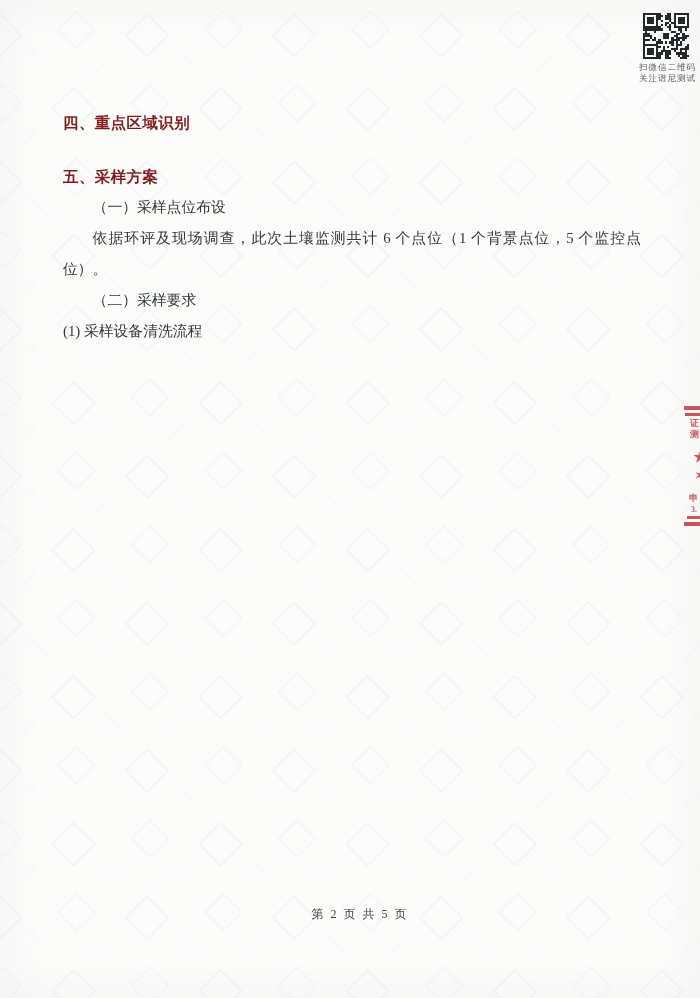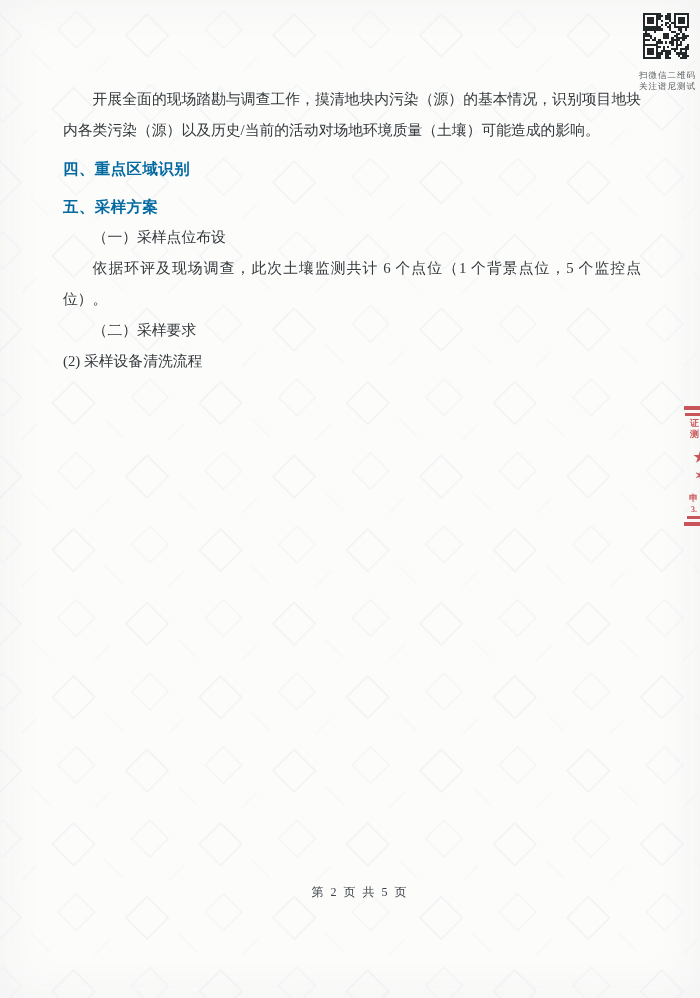--- a/index.html
+++ b/index.html
@@ -15,32 +15,32 @@
   .watermark{position:absolute;left:0;top:0;pointer-events:none;}
   .doc-body{
     position:absolute;left:63px;top:84px;width:578px;
     color:#33383c;font-size:14.8px;line-height:31px;
     text-align:justify;
   }
   .blk{margin:0;}
   .blk.body{text-indent:2em;}
   .blk.subheading{text-indent:2em;}
   .blk.heading{
-    font-weight:bold;color:#0369a1;font-size:15.4px;
-    margin-top:7px;letter-spacing:0.5px;
+    font-weight:bold;color:#7f1d1d;font-size:15.4px;
+    margin-top:23px;letter-spacing:0.5px;
   }
   .blk.first{margin-bottom:6px;}
   .blk.list-label{text-indent:0;}
   .page-footer{
-    position:absolute;left:0;right:0;top:884px;
+    position:absolute;left:0;right:0;top:906px;
     text-align:center;color:#3c4146;font-size:12px;letter-spacing:2px;padding-left:20px;
   }
   .qr-panel{position:absolute;top:13px;right:7px;width:54px;text-align:center;}
   .qr-box{width:46px;height:46px;margin:0 auto;}
-  .qr-caption{margin-top:11px;font-size:8.5px;line-height:11px;color:#565b5f;
+  .qr-caption{margin-top:3px;font-size:8.5px;line-height:11px;color:#565b5f;
     letter-spacing:1px;white-space:nowrap;font-family:"Liberation Sans",sans-serif;}
   .stamp{position:absolute;top:402px;right:0;width:19px;height:140px;
     color:#c0393e;opacity:0.85;}
   .stamp .bar{position:absolute;right:0;background:#c0393e;}
   .stamp .frag{position:absolute;font-size:9px;line-height:9px;font-weight:bold;}
   .stamp .star{position:absolute;font-size:15px;line-height:15px;font-weight:bold;}
 </style>
 </head>
 <body>
 
@@ -225,26 +225,25 @@
     <div class="frag" style="top:28px;right:1px;">测</div>
     <div class="star" style="top:48px;right:-7px;">★</div>
     <div class="star" style="top:66px;right:-6px;font-size:13px;">✶</div>
     <div class="frag" style="top:92px;right:2px;">申</div>
     <div class="frag" style="top:103px;right:3px;font-size:8px;">3.</div>
     <div class="bar" style="top:114px;width:13px;height:3px;"></div>
     <div class="bar" style="top:120px;width:16px;height:4px;"></div>
   </div>
 
   <main class="doc-body">
-      <p class="blk body first">开展全面的现场踏勘与调查工作，摸清地块内污染（源）的基本情况，识别项目地块内各类污染（源）以及历史/当前的活动对场地环境质量（土壤）可能造成的影响。</p>
       <h2 class="blk heading">四、重点区域识别</h2>
       <h2 class="blk heading">五、采样方案</h2>
       <p class="blk subheading">（一）采样点位布设</p>
       <p class="blk body">依据环评及现场调查，此次土壤监测共计 6 个点位（1 个背景点位，5 个监控点位）。</p>
       <p class="blk subheading">（二）采样要求</p>
-      <p class="blk list-label">(2) 采样设备清洗流程</p>
+      <p class="blk list-label">(1) 采样设备清洗流程</p>
     </main>
 
   <div class="page-footer">
     <span>第 2 页 共 5 页</span>
   </div>
 
 </div>
 
 </body></html>

